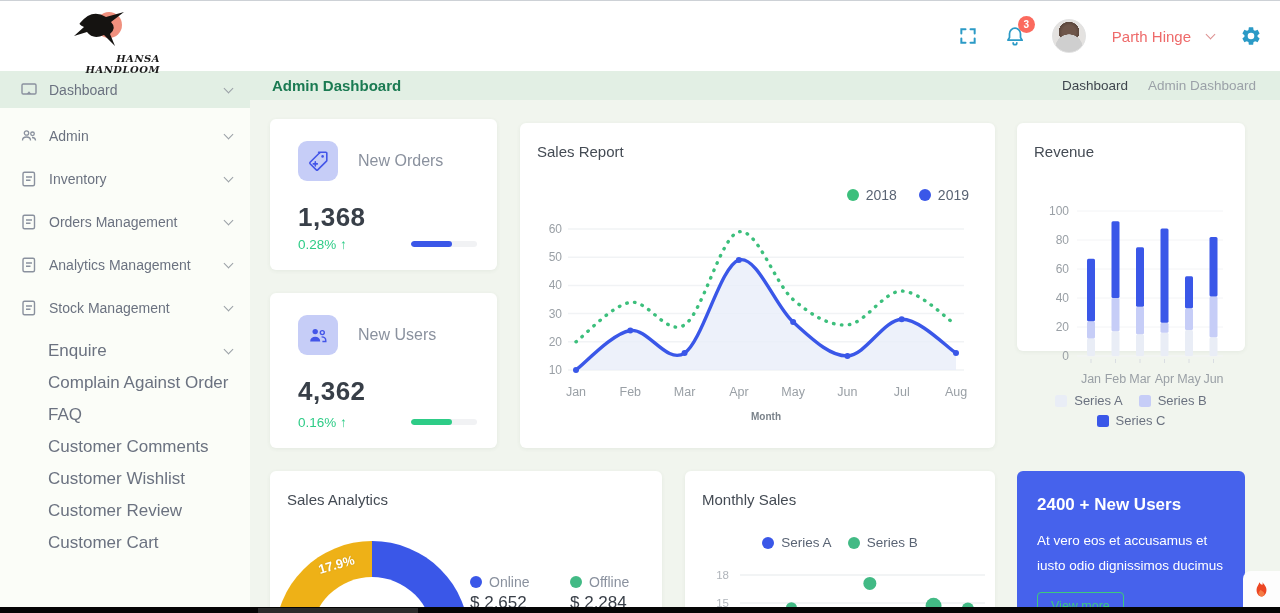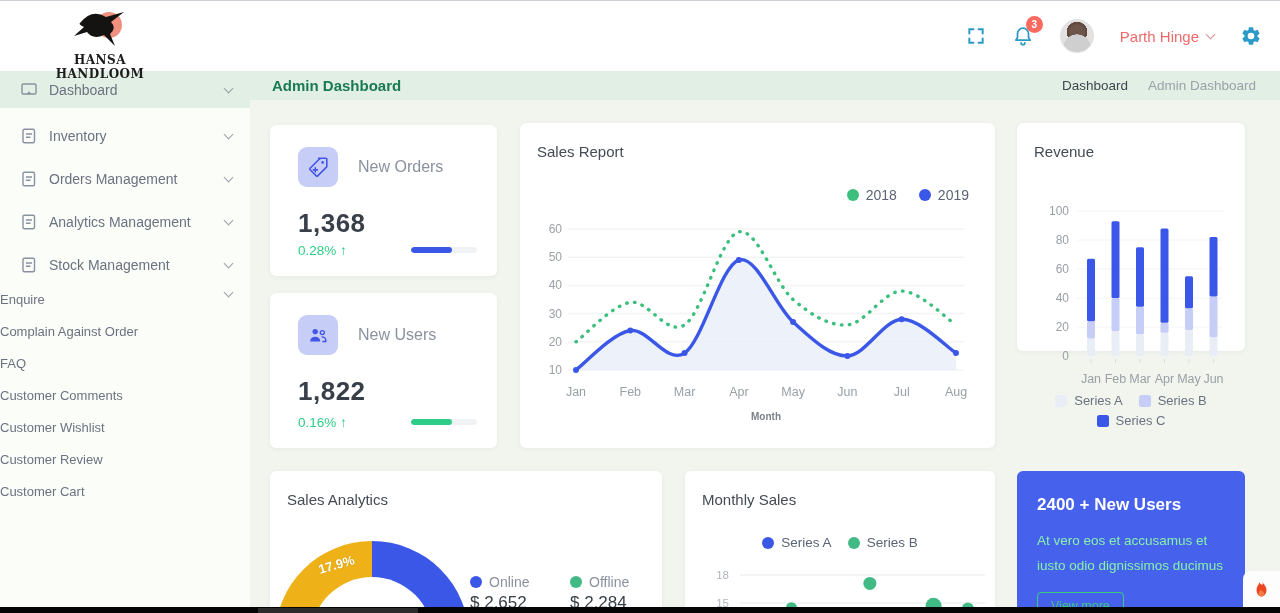--- a/index.html
+++ b/index.html
@@ -2,59 +2,59 @@
 <html><head>
 <meta charset="utf-8">
 <style>
   * { margin:0; padding:0; box-sizing:border-box; }
   body { font-family:"Liberation Sans", sans-serif; background:#dfe3e0; }
   .screen { position:relative; width:1280px; height:613px; background:#f1f5ee; overflow:hidden; border-top:1px solid #cdd1d6; }
 
   
   .topbar { position:absolute; left:0; top:0; width:1280px; height:70px; background:#ffffff; z-index:5; }
   .logo-wrap { position:absolute; left:40px; top:4px; width:120px; text-align:center; }
-  .brand-text { font-family:"DejaVu Serif", serif; font-weight:bold; font-size:12px; letter-spacing:.5px; color:#1c1c1c; margin-top:-2px; }
+  .brand-text { font-family:"DejaVu Serif", serif; font-style:italic; font-weight:bold; font-size:10px; letter-spacing:.5px; color:#1c1c1c; margin-top:-2px;text-align:right; }
   .topbar-right { position:absolute; right:18px; top:0; height:70px; display:flex; align-items:center; gap:26px; }
   .tb-icon { color:#2b9ac6; cursor:pointer; display:flex; align-items:center; }
   .bell-wrap { position:relative; }
   .badge { position:absolute; top:-9px; right:-9px; min-width:17px; height:17px; border-radius:50%; background:#fb6a5e; color:#fff; font-size:10px; display:flex; align-items:center; justify-content:center; font-weight:bold; }
   .avatar { width:34px; height:34px; border-radius:50%; background:
       radial-gradient(circle at 50% 88%, #cfcfcf 0 42%, transparent 43%),
       radial-gradient(circle at 50% 38%, #6e564a 0 26%, #5a463c 40%, #e4e2e0 41%);
       border:1px solid #e2e2e2; }
-  .user-name { color:#ee6a6a; font-size:15px; display:flex; align-items:center; gap:8px; cursor:pointer; }
+  .user-name { color:#ee6a6a; font-size:15px; display:flex; align-items:center; gap:16px; cursor:pointer; }
   .chev { display:inline-block; width:7px; height:7px; border-right:1.6px solid currentColor; border-bottom:1.6px solid currentColor; transform:rotate(45deg); margin-top:-3px; }
   .chev.up { transform:rotate(-135deg); margin-top:4px; }
 
   
   .sidebar { position:absolute; left:0; top:70px; width:250px; height:543px; background:#fbfdf8; z-index:4; }
   .side-item { position:relative; height:43px; display:flex; align-items:center; padding-left:20px; color:#6b7280; font-size:14px; cursor:pointer; }
   .side-item.active { height:37px; background:#e2efe4; }
   .side-item .icn { width:18px; height:18px; margin-right:11px; color:#8a919e; flex:0 0 auto; }
   .side-item .s-chev { position:absolute; right:18px; color:#9aa0a6; }
   .side-item.crm { color:#e54b4b; }
   .side-item.crm .icn { color:#e54b4b; }
   .side-item.crm .s-chev { color:#e54b4b; }
   .sub-list { }
-  .sub-item { position:relative; height:32px; display:flex; align-items:flex-start; color:#6b7280; font-size:13px; cursor:pointer; }
+  .sub-item { position:relative; height:32px; display:flex; align-items:center; padding-left:48px; color:#6b7280; font-size:17px; cursor:pointer; }
   .sub-item .s-chev { position:absolute; right:18px; color:#9aa0a6; }
 
   
   .crumbbar { position:absolute; left:250px; top:70px; width:1030px; height:29px; background:#e2efe4; display:flex; align-items:center; justify-content:space-between; padding:0 24px 0 22px; z-index:4; }
   .crumb-title { color:#1a7a52; font-weight:bold; font-size:15px; }
   .crumb-path { display:flex; gap:20px; font-size:13.5px; }
   .crumb-path .c1 { color:#3f464e; cursor:pointer; }
   .crumb-path .c2 { color:#9ba1a8; }
 
   
   .card { position:absolute; background:#fff; border-radius:6px; box-shadow:0 1px 4px rgba(60,80,60,.07); }
   .card-title { position:absolute; left:17px; top:20px; font-size:15px; color:#444b54; }
 
   
-  .stat1 { left:270px; top:124px; width:227px; height:151px; }
+  .stat1 { left:270px; top:118px; width:227px; height:151px; }
   .stat2 { left:270px; top:292px; width:227px; height:155px; }
   .stat-icon { position:absolute; left:28px; top:22px; width:40px; height:40px; border-radius:9px; background:#c6cdf7; display:flex; align-items:center; justify-content:center; color:#4355e8; }
   .stat-title { position:absolute; left:88px; top:33px; font-size:16px; color:#8a919e; }
   .stat-value { position:absolute; left:28px; top:83px; font-size:26px; font-weight:600; color:#383f48; letter-spacing:.5px; }
   .stat-change { position:absolute; left:28px; bottom:18px; font-size:13.5px; color:#2ecc87; }
   .stat-bar { position:absolute; right:20px; bottom:23px; width:66px; height:6px; border-radius:3px; background:#f1f2f4; overflow:hidden; }
   .stat-bar > div { height:100%; border-radius:3px; }
   .fill-blue { background:#3b57e8; }
   .fill-green { background:#2ecc87; }
 
@@ -80,21 +80,21 @@
   .an-col1 { left:200px; } .an-col2 { left:300px; }
   .an-val { position:absolute; top:122px; font-size:17px; color:#3a4049; }
 
   
   .monthly { left:685px; top:470px; width:310px; height:200px; }
   .ms-legend { position:absolute; left:0; top:64px; width:100%; display:flex; justify-content:center; gap:16px; font-size:13.5px; color:#5a6474; align-items:center; }
 
   
   .promo { left:1017px; top:470px; width:228px; height:200px; background:#4662ec; border-radius:6px; position:absolute; padding:24px 20px; color:#fff; }
   .promo-title { font-size:17px; font-weight:bold; }
-  .promo-body { margin-top:14px; font-size:13.5px; line-height:1.85; color:#86efac; }
+  .promo-body { margin-top:14px; font-size:13.5px; line-height:1.85; color:#ffffff; }
   .promo-btn { margin-top:13px; display:inline-block; background:transparent; border:1px solid #3dc97e; color:#3dc97e; font-size:12.5px; padding:6px 13px; border-radius:4px; cursor:pointer; font-family:inherit; }
 
   
   .fire-box { position:absolute; left:1243px; top:570px; width:37px; height:37px; background:#fdfdfd; border-radius:8px 0 0 0; display:flex; align-items:center; justify-content:center; z-index:6; cursor:pointer; }
   .bottom-bar { position:absolute; left:0; top:606px; width:1280px; height:7px; background:#050505; z-index:7; }
   .bottom-thumb { position:absolute; left:258px; top:1px; width:160px; height:5px; background:#2b2b2b; }
 
   svg.plot { position:absolute; inset:0; }
   text { font-family:"Liberation Sans", sans-serif; }
 </style>
@@ -144,20 +144,30 @@
     <div class="side-item active">
       <span class="icn"><svg width="18" height="18" viewBox="0 0 18 18" fill="none" stroke="currentColor" stroke-width="1.4">
             <rect x="2" y="3" width="14" height="10" rx="1.2"></rect>
             <path d="M9 10.2l2.3 2.8H6.7z" fill="currentColor" stroke="none"></path>
           </svg></span>
       <span>Dashboard</span>
       <span class="chev s-chev"></span>
     </div>
     <div style="height:6px"></div>
     <div class="side-item">
+      <span class="icn"><svg width="18" height="18" viewBox="0 0 18 18" fill="none" stroke="currentColor" stroke-width="1.3">
+            <circle cx="6.5" cy="6" r="2.2"></circle>
+            <path d="M2.5 13.5c0-2.2 1.8-3.5 4-3.5s4 1.3 4 3.5"></path>
+            <circle cx="12.5" cy="6.8" r="1.8"></circle>
+            <path d="M12 10.5c2 .1 3.5 1.4 3.5 3"></path>
+          </svg></span>
+      <span>Admin</span>
+      <span class="chev s-chev"></span>
+    </div>
+    <div class="side-item">
       <span class="icn"><svg width="18" height="18" viewBox="0 0 18 18" fill="none" stroke="currentColor" stroke-width="1.4">
             <rect x="3" y="2.2" width="11.5" height="13.5" rx="1.5"></rect>
             <path d="M6 7h6M6 10.2h4.5"></path>
           </svg></span>
       <span>Inventory</span>
       <span class="chev s-chev"></span>
     </div>
     <div class="side-item">
       <span class="icn"><svg width="18" height="18" viewBox="0 0 18 18" fill="none" stroke="currentColor" stroke-width="1.4">
             <rect x="3" y="2.2" width="11.5" height="13.5" rx="1.5"></rect>
@@ -235,21 +245,21 @@
   <div class="card stat2">
     <div class="stat-icon">
       <svg width="24" height="24" viewBox="0 0 24 24" fill="currentColor">
           <circle cx="9.2" cy="8.6" r="2.7"></circle>
           <path d="M4.2 18.2c0-2.8 2.2-4.4 5-4.4s5 1.6 5 4.4v.3h-10z"></path>
           <circle cx="16.3" cy="9.6" r="2" fill="none" stroke="currentColor" stroke-width="1.4"></circle>
           <path d="M15.6 13.9c2.3 0 4.2 1.5 4.2 3.9v.7h-3.4" fill="none" stroke="currentColor" stroke-width="1.4"></path>
         </svg>
     </div>
     <div class="stat-title">New Users</div>
-    <div class="stat-value">1,822</div>
+    <div class="stat-value">4,362</div>
     <div class="stat-change"><span>0.16%</span> <span>↑</span></div>
     <div class="stat-bar">
         <div class="fill-green" style="width:62%"></div>
       </div>
   </div>
 
   <div class="card sales-report">
     <div class="card-title">Sales Report</div>
     <div class="sr-legend">
       <span class="legend-item">

